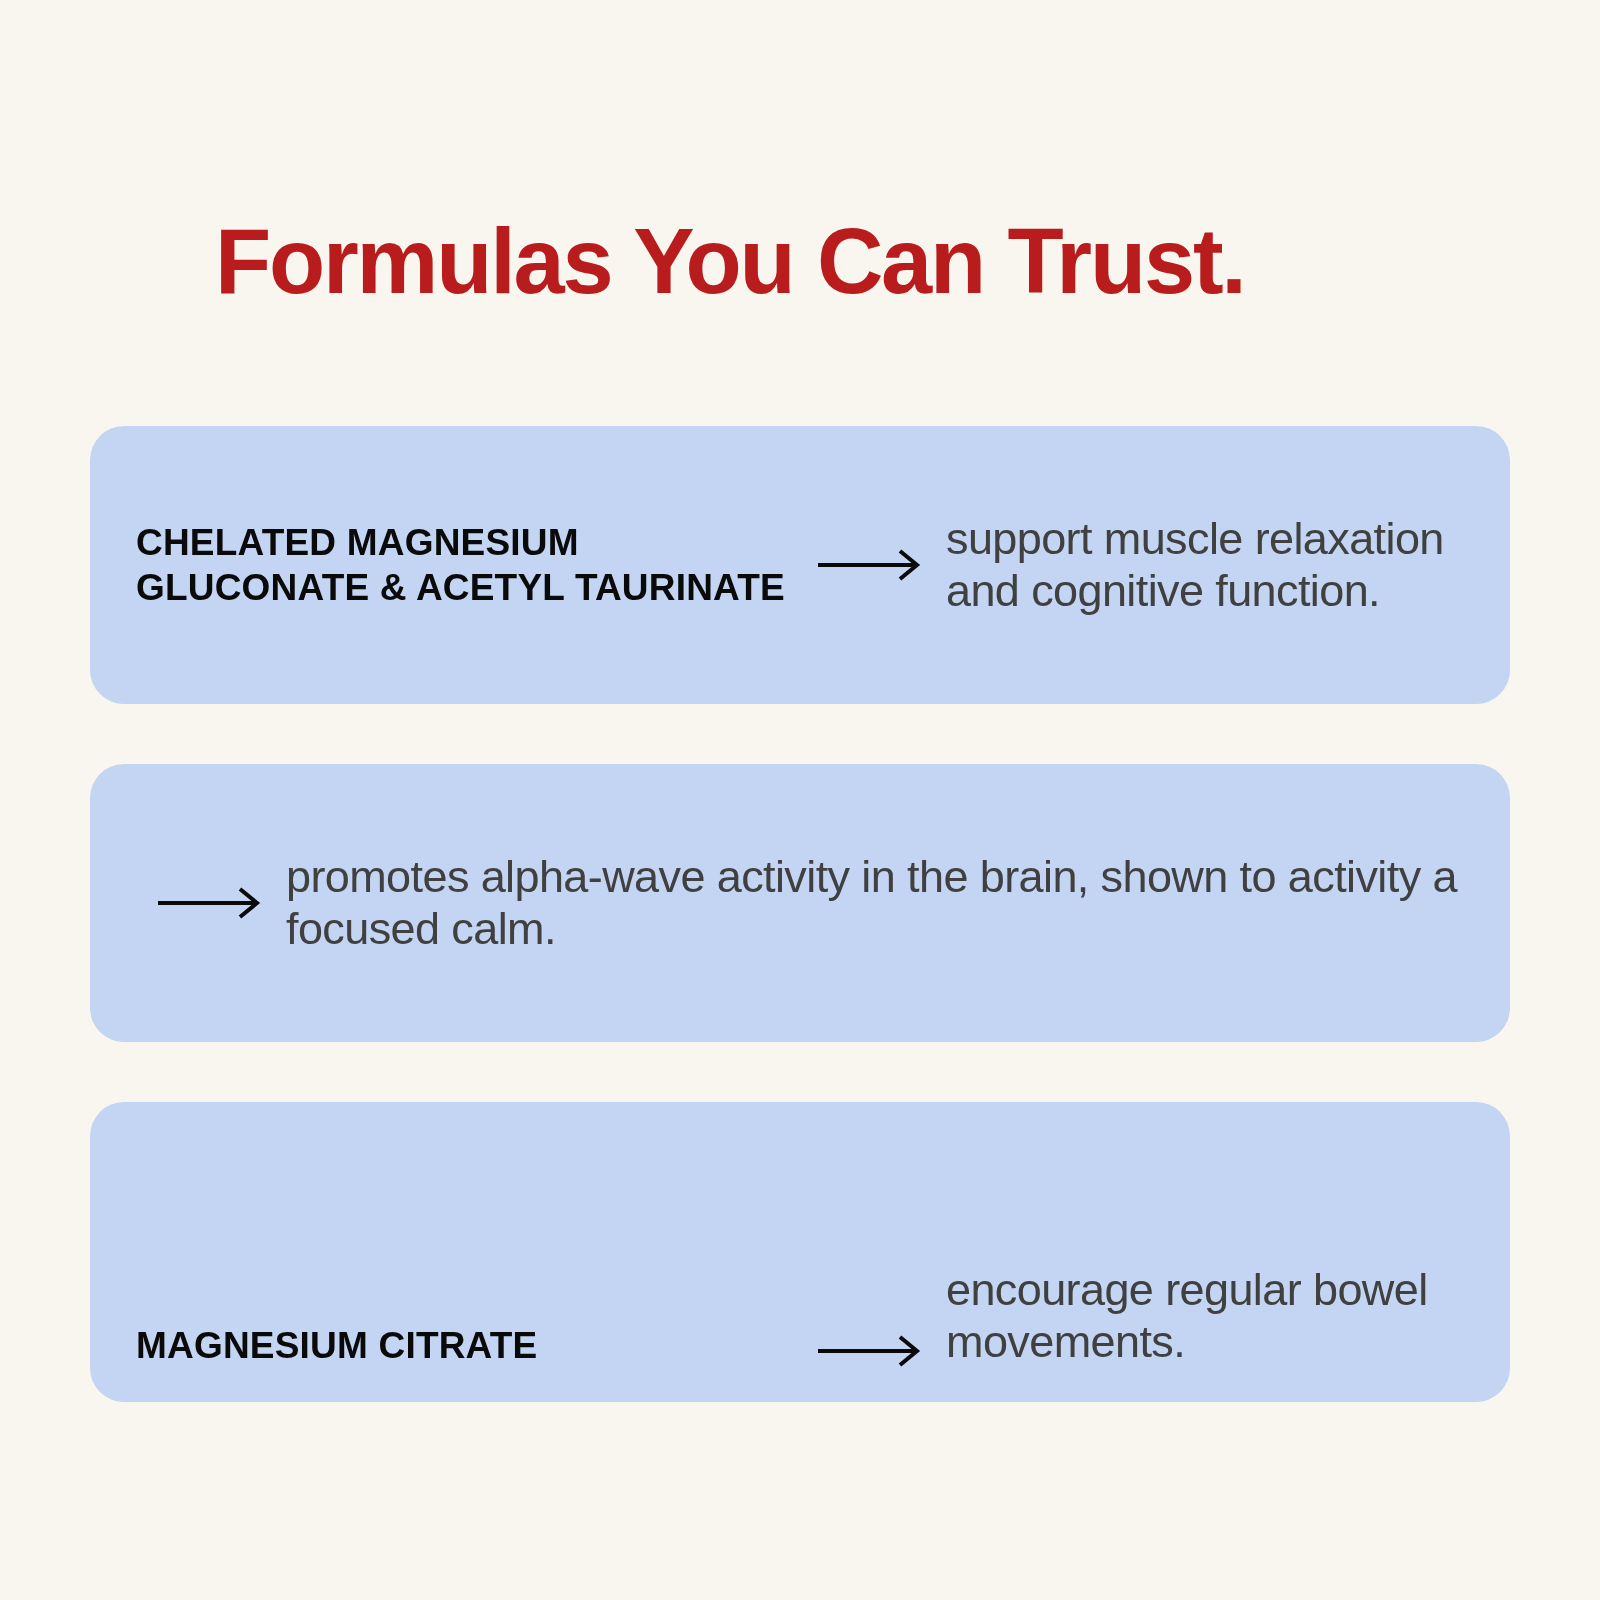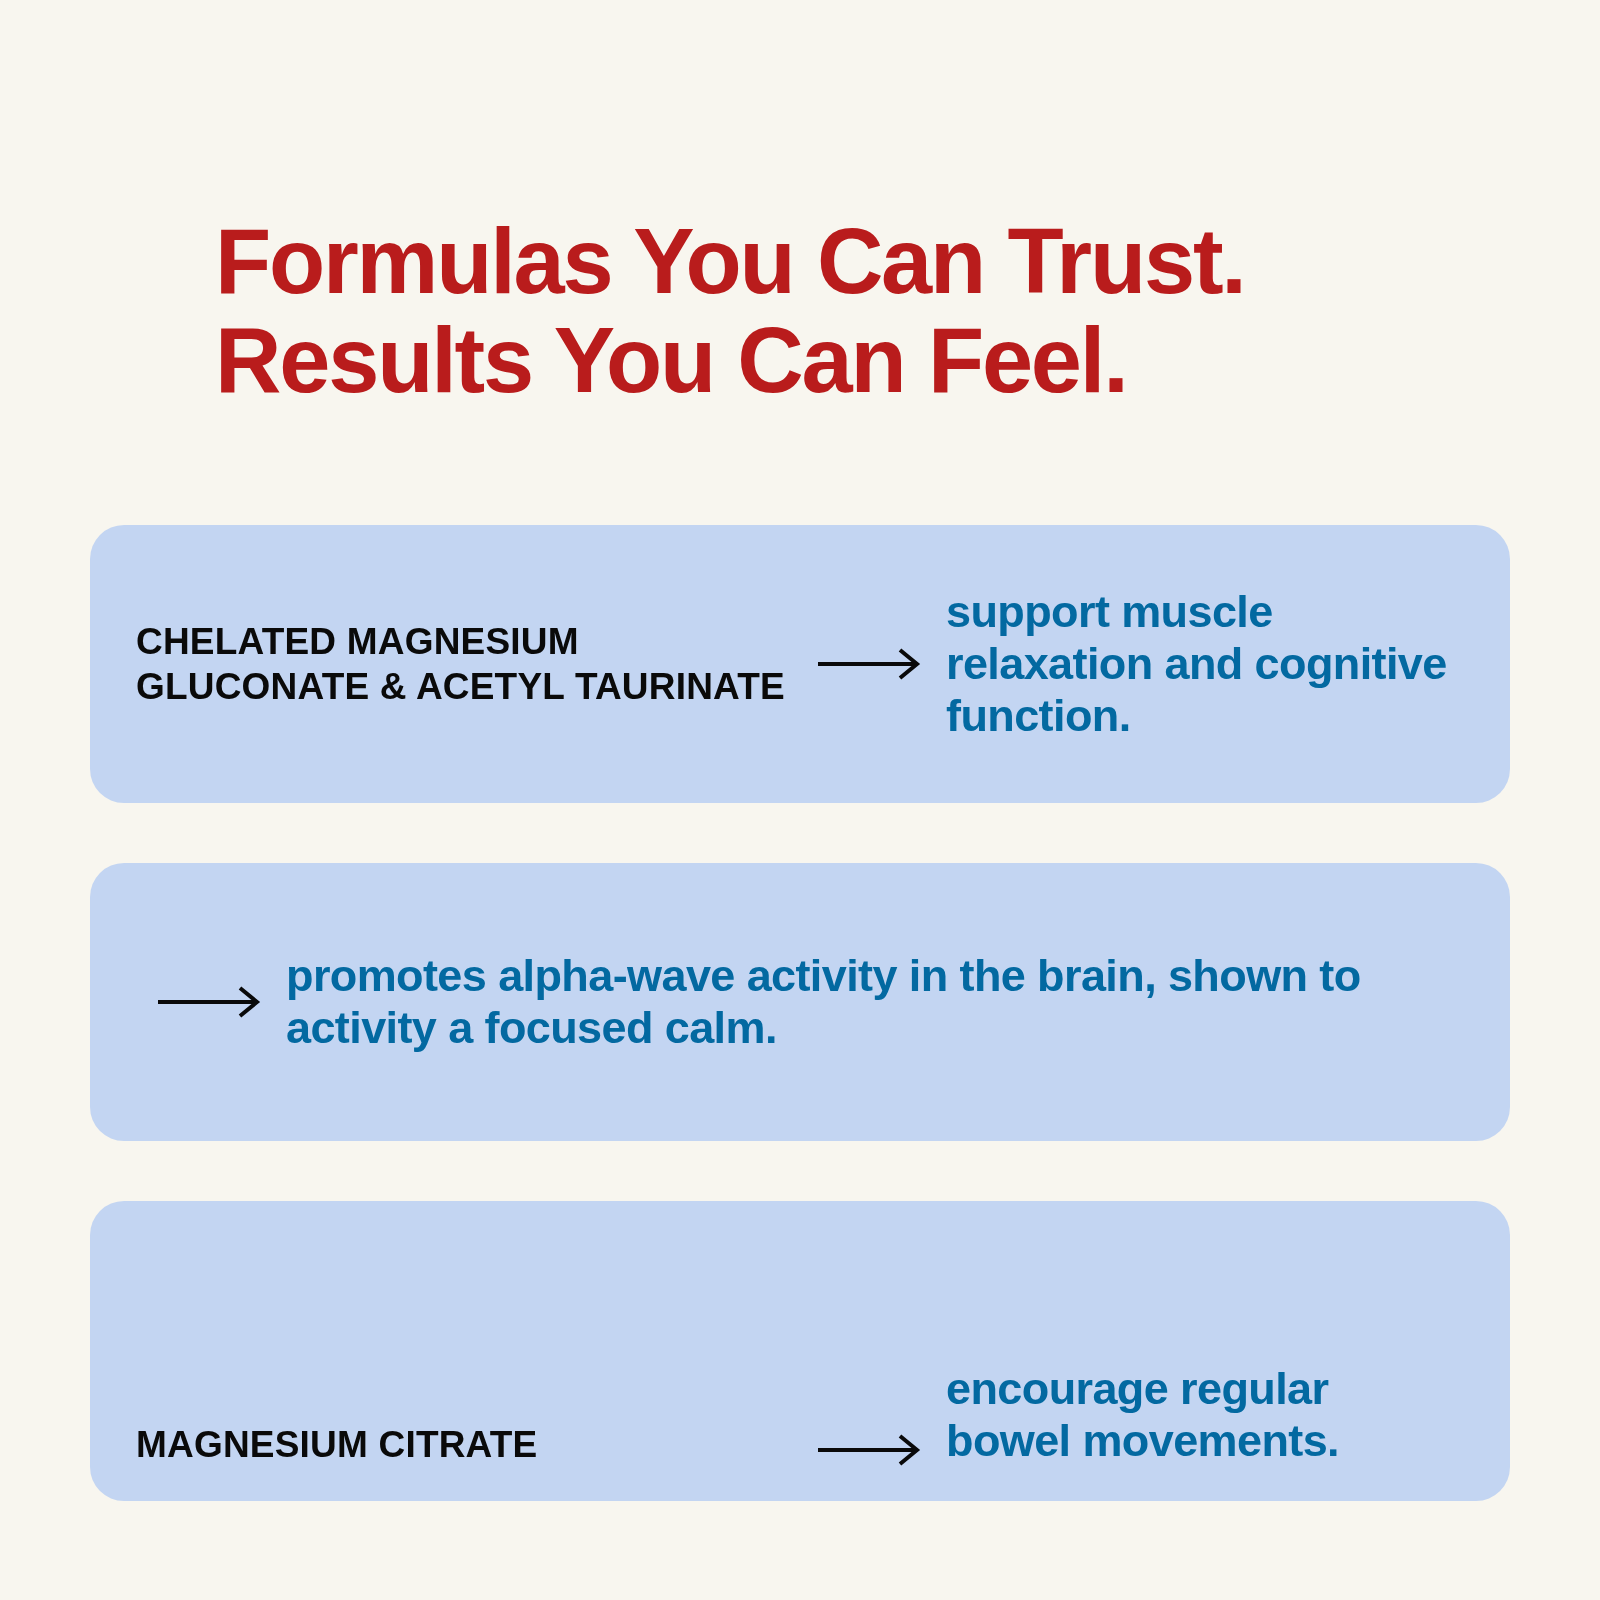--- a/index.html
+++ b/index.html
@@ -64,35 +64,34 @@
     flex: 0 0 150px;
     display: flex;
     align-items: center;
     justify-content: center;
   }
   .arrow svg {
     display: block;
   }
   .benefit {
     flex: 1 1 auto;
-    color: #0369a1;
+    color: #404040;
     font-size: 45px;
     line-height: 1.16;
-    font-weight: 700;
+    font-weight: 400;
     letter-spacing: -0.6px;
   }
 </style>
 </head>
 <body>
 
 <div class="page">
 
   <h1 class="headline">
     <span class="line">Formulas You Can Trust.</span>
-    <span class="line">Results You Can Feel.</span>
   </h1>
 
   <div class="cards">
 
     <div class="card card-1">
       <div class="ingredient">CHELATED MAGNESIUM GLUCONATE &amp; ACETYL TAURINATE</div>
       <div class="arrow">
         <svg width="110" height="34" viewBox="0 0 110 34" aria-hidden="true">
           <line x1="2" y1="17" x2="100" y2="17" stroke="#0a0a0a" stroke-width="4"></line>
           <polyline points="84,3 101,17 84,31" fill="none" stroke="#0a0a0a" stroke-width="4"></polyline>

